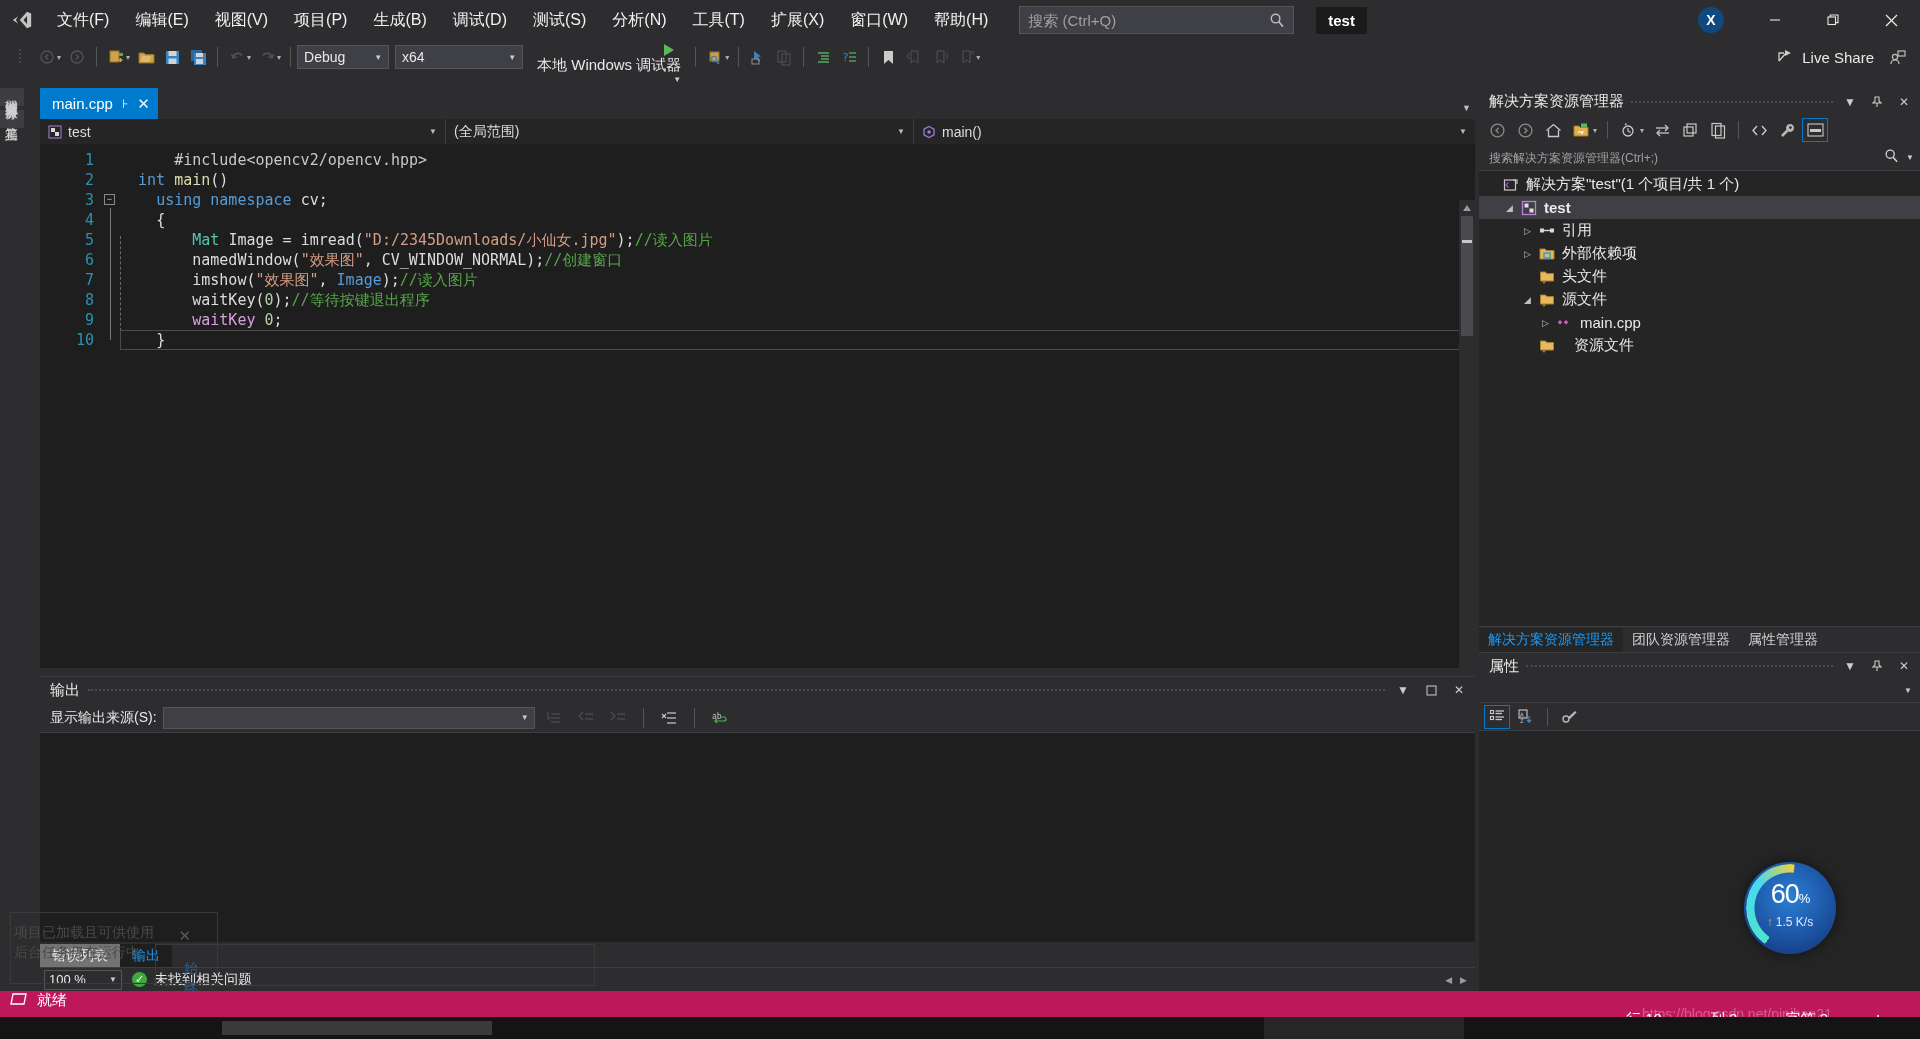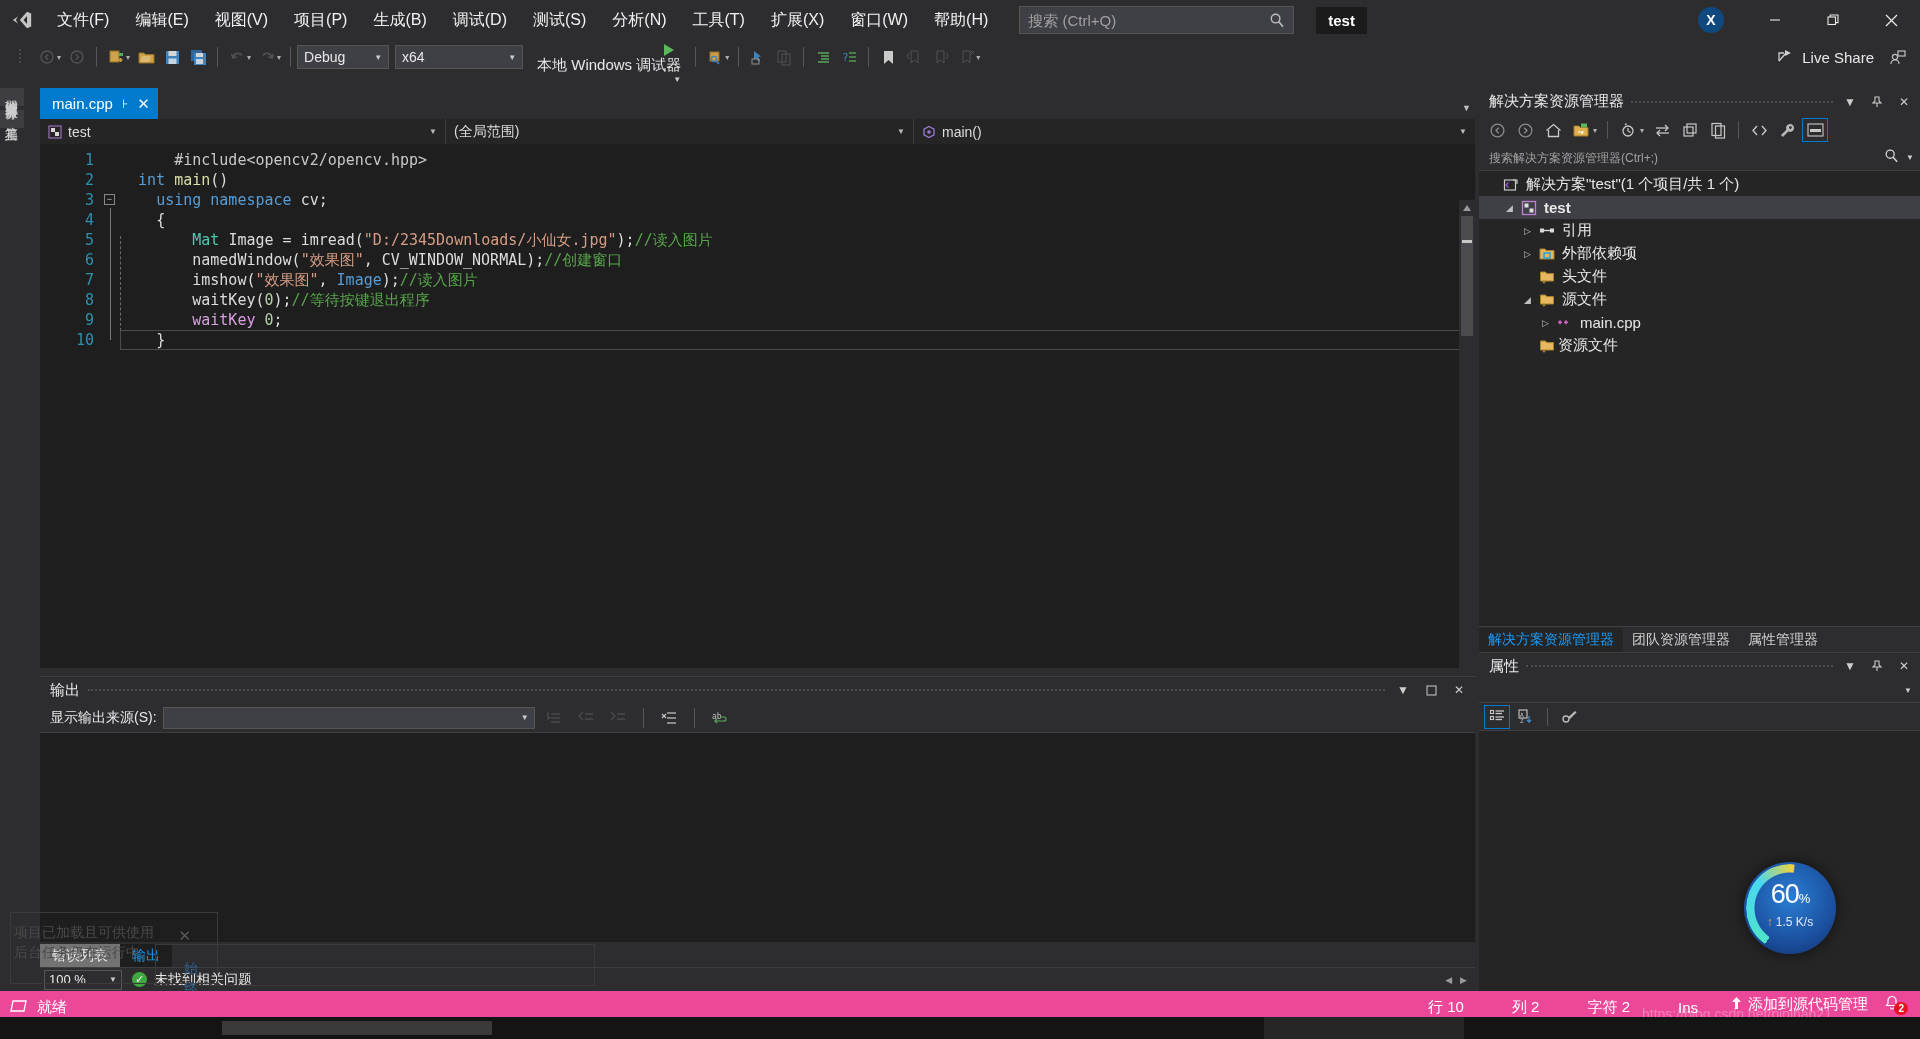--- a/index.html
+++ b/index.html
@@ -249,21 +249,21 @@
   .prop-combo {
     height: 24px; background: #2d2d30; border-bottom: 1px solid #3e3e42;
     display: flex; align-items: center; justify-content: flex-end; padding: 0 8px;
   }
   .prop-toolbar { height: 28px; background: #2d2d30; display: flex; align-items: center; padding: 0 5px; gap: 3px; border-bottom: 1px solid #3e3e42; }
   .prop-body { background: #252526; height: 310px; }
 
   
   .statusbar {
     position: absolute; left: 0; bottom: 22px; width: 1920px; height: 26px;
-    background: #ec4899; display: flex; align-items: flex-end; color: #fff; font-size: 15px;
+    background: #be185d; display: flex; align-items: flex-start; color: #fff; font-size: 15px; flex-direction: column;
   }
   .sb-left { display: flex; align-items: center; gap: 10px; padding-left: 10px; }
   .sb-ready { font-size: 15px; }
   .sb-mid { margin-left: auto; display: flex; align-items: center; }
   .sb-cell { padding: 0 24px; white-space: nowrap; }
   .sb-right { display: flex; align-items: center; gap: 4px; padding-right: 10px; }
   .sb-btn { display: flex; align-items: center; gap: 5px; padding: 0 8px; height: 26px; }
   .bell-badge {
     position: relative; display: flex; align-items: center; padding: 0 10px 0 4px;
   }
@@ -919,21 +919,21 @@
           <span style="margin-left: 4px;">main.cpp</span>
         </div>
         <div class="trow" style="padding-left: 40px;">
           <span class="twist"></span>
           <span class="ticon">
             <svg width="16" height="16" viewBox="0 0 16 16">
               <path d="M1.5 3h5l1.3 1.6H14.5V12h-13z" fill="#e8b860" stroke="#a8822a"></path>
               <path d="M3 12.5h4l-1.5 2h-1z" fill="#a8822a"></path>
             </svg>
           </span>
-          <span style="margin-left: 0;">资源文件</span>
+          <span style="margin-left: 16px;">资源文件</span>
         </div>
       </div>
 
     <div class="sol-tabs">
       <div class="sol-tab active">解决方案资源管理器</div>
       <div class="sol-tab">团队资源管理器</div>
       <div class="sol-tab">属性管理器</div>
     </div>
 
     <div class="prop-head">

